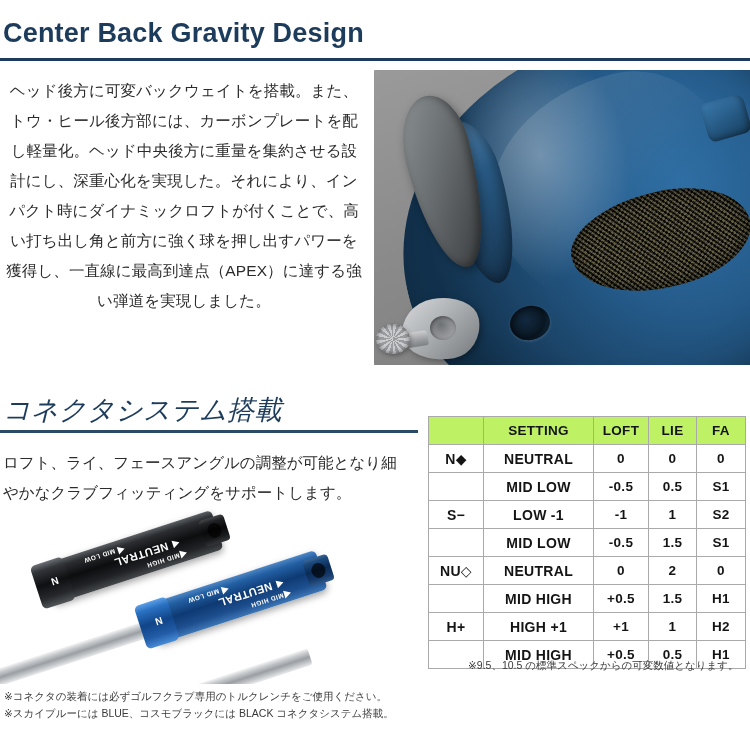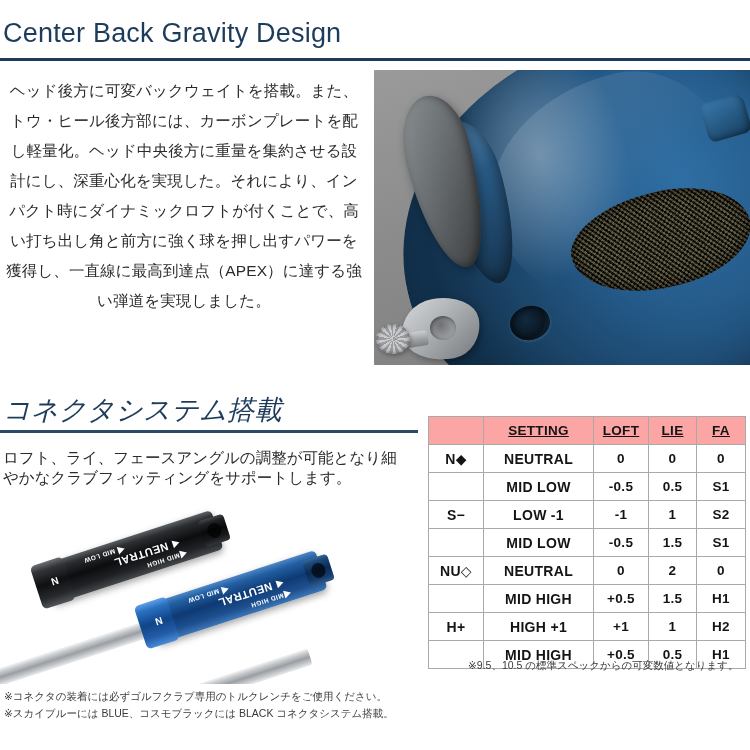--- a/index.html
+++ b/index.html
@@ -18,21 +18,21 @@
 
   
   #section1-heading {
     position: absolute;
     left: 3px;
     top: 18px;
     width: 420px;
     font-size: 27px;
     letter-spacing: 0.2px;
     color: #1d3c5c;
-    font-weight: 400;
+    font-weight: 700;
     white-space: nowrap;
   }
   #section1-rule {
     position: absolute;
     left: 0px;
     top: 58px;
     width: 750px;
     height: 3px;
     background: #1d3c5c;
   }
@@ -225,21 +225,21 @@
     width: 418px;
     height: 3px;
     background: #2b4a66;
   }
   #section2-body {
     position: absolute;
     left: 3px;
     top: 448px;
     width: 400px;
     font-size: 15.5px;
-    line-height: 20px;
+    line-height: 30px;
     color: #2b2b2b;
   }
   #section2-body p { margin: 0; }
 
   
   #connector-photo {
     position: absolute;
     left: 0px;
     top: 508px;
     width: 420px;
@@ -366,21 +366,21 @@
     color: #141414;
     table-layout: fixed;
   }
   #spec-table th, #spec-table td {
     border: 1px solid #a9a9a9;
     height: 27px;
     text-align: center;
     padding: 0;
     letter-spacing: 0.3px;
   }
-  #spec-table thead th { background: #fca5a5; text-decoration: underline; }
+  #spec-table thead th { background: #bef264; }
   #spec-table col.c-code    { width: 55px; }
   #spec-table col.c-setting { width: 110px; }
   #spec-table col.c-loft    { width: 55px; }
   #spec-table col.c-lie     { width: 48px; }
   #spec-table col.c-fa      { width: 49px; }
   #spec-table td.code { font-size: 14px; }
   #spec-table td.setting { font-size: 14px; }
 
   #table-note {
     position: absolute;

